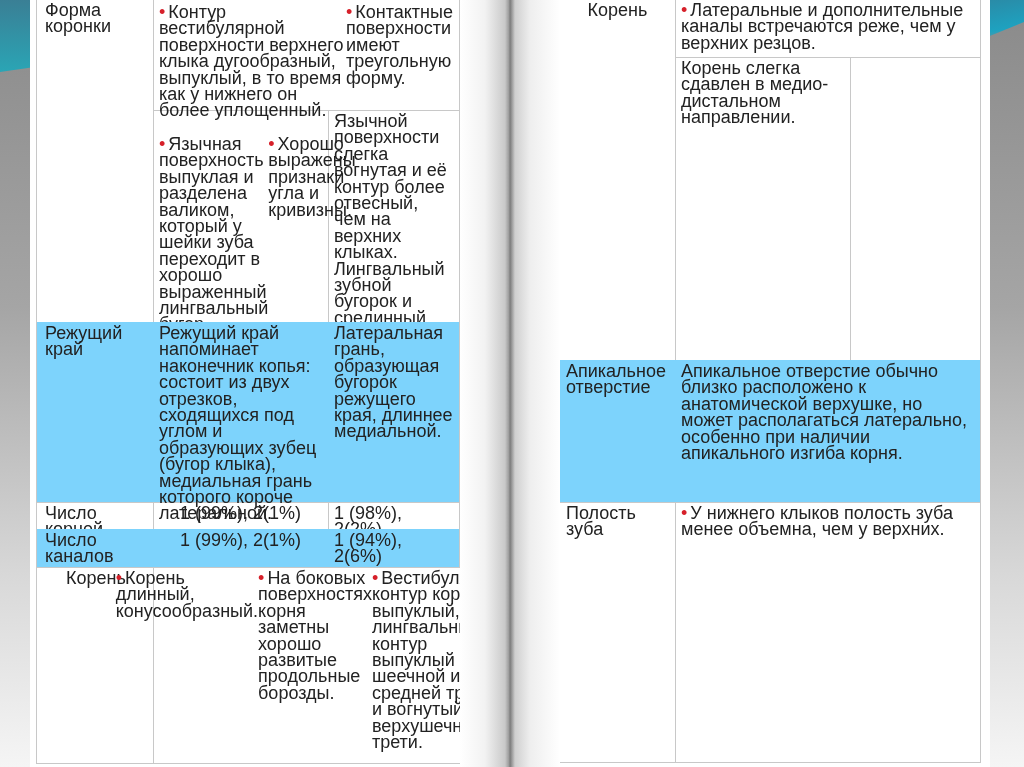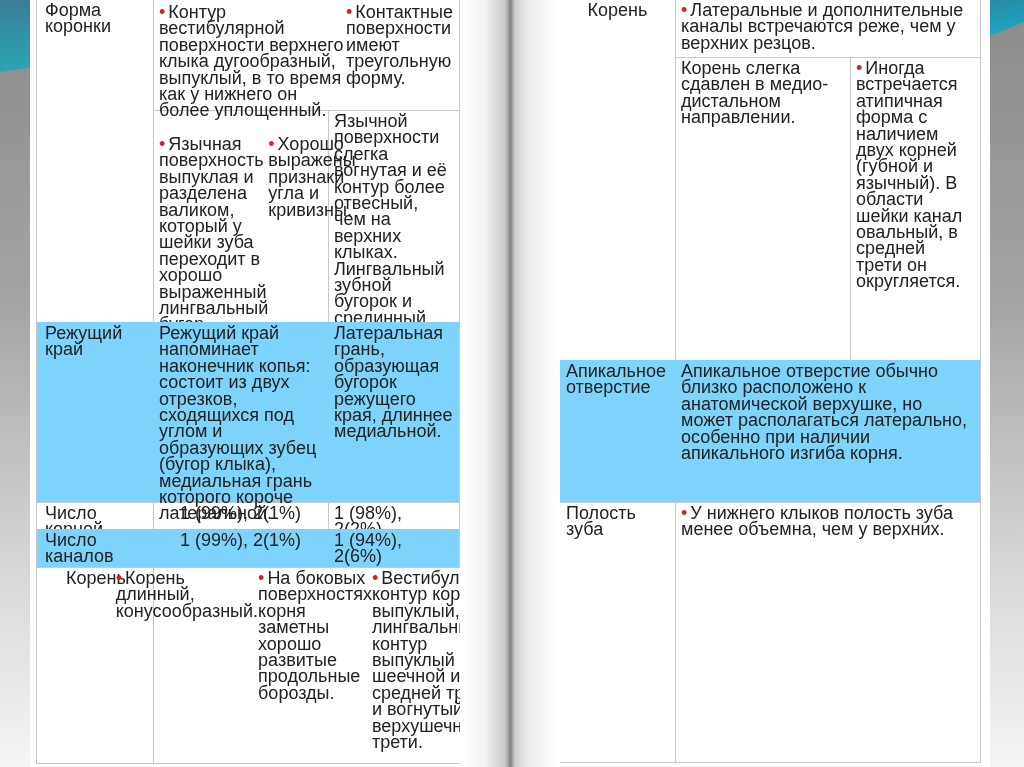--- a/index.html
+++ b/index.html
@@ -112,21 +112,20 @@
   <div class="cell first label" style="left:557px;top:-1px;width:119px;height:362px;">
     <span>Корень</span>
   </div>
   <div class="cell" style="left:675px;top:-1px;width:306px;height:59px;justify-content:flex-end;padding-bottom:4px;">
     <p class="p"><span class="bullet">•</span><span>Латеральные и дополнительные каналы встречаются реже, чем у верхних резцов.</span></p>
   </div>
   <div class="cell" style="left:675px;top:57px;width:176px;height:304px;">
     <span>Корень слегка сдавлен в медио-дистальном направлении.</span>
   </div>
   <div class="cell" style="left:850px;top:57px;width:131px;height:304px;">
-    <p class="p"><span class="bullet">•</span><span>Иногда встречается атипичная форма с наличием двух корней (губной и язычный). В области шейки канал овальный, в средней трети он округляется.</span></p>
   </div>
 
   <div class="cell first gray label" style="left:557px;top:360px;width:119px;height:143px;">
     <span>Апикальное отверстие</span>
   </div>
   <div class="cell gray" style="left:675px;top:360px;width:306px;height:143px;">
     <span>Апикальное отверстие обычно близко расположено к анатомической верхушке, но может располагаться латерально, особенно при наличии апикального изгиба корня.</span>
   </div>
 
   <div class="cell first label" style="left:557px;top:502px;width:119px;height:261px;">

